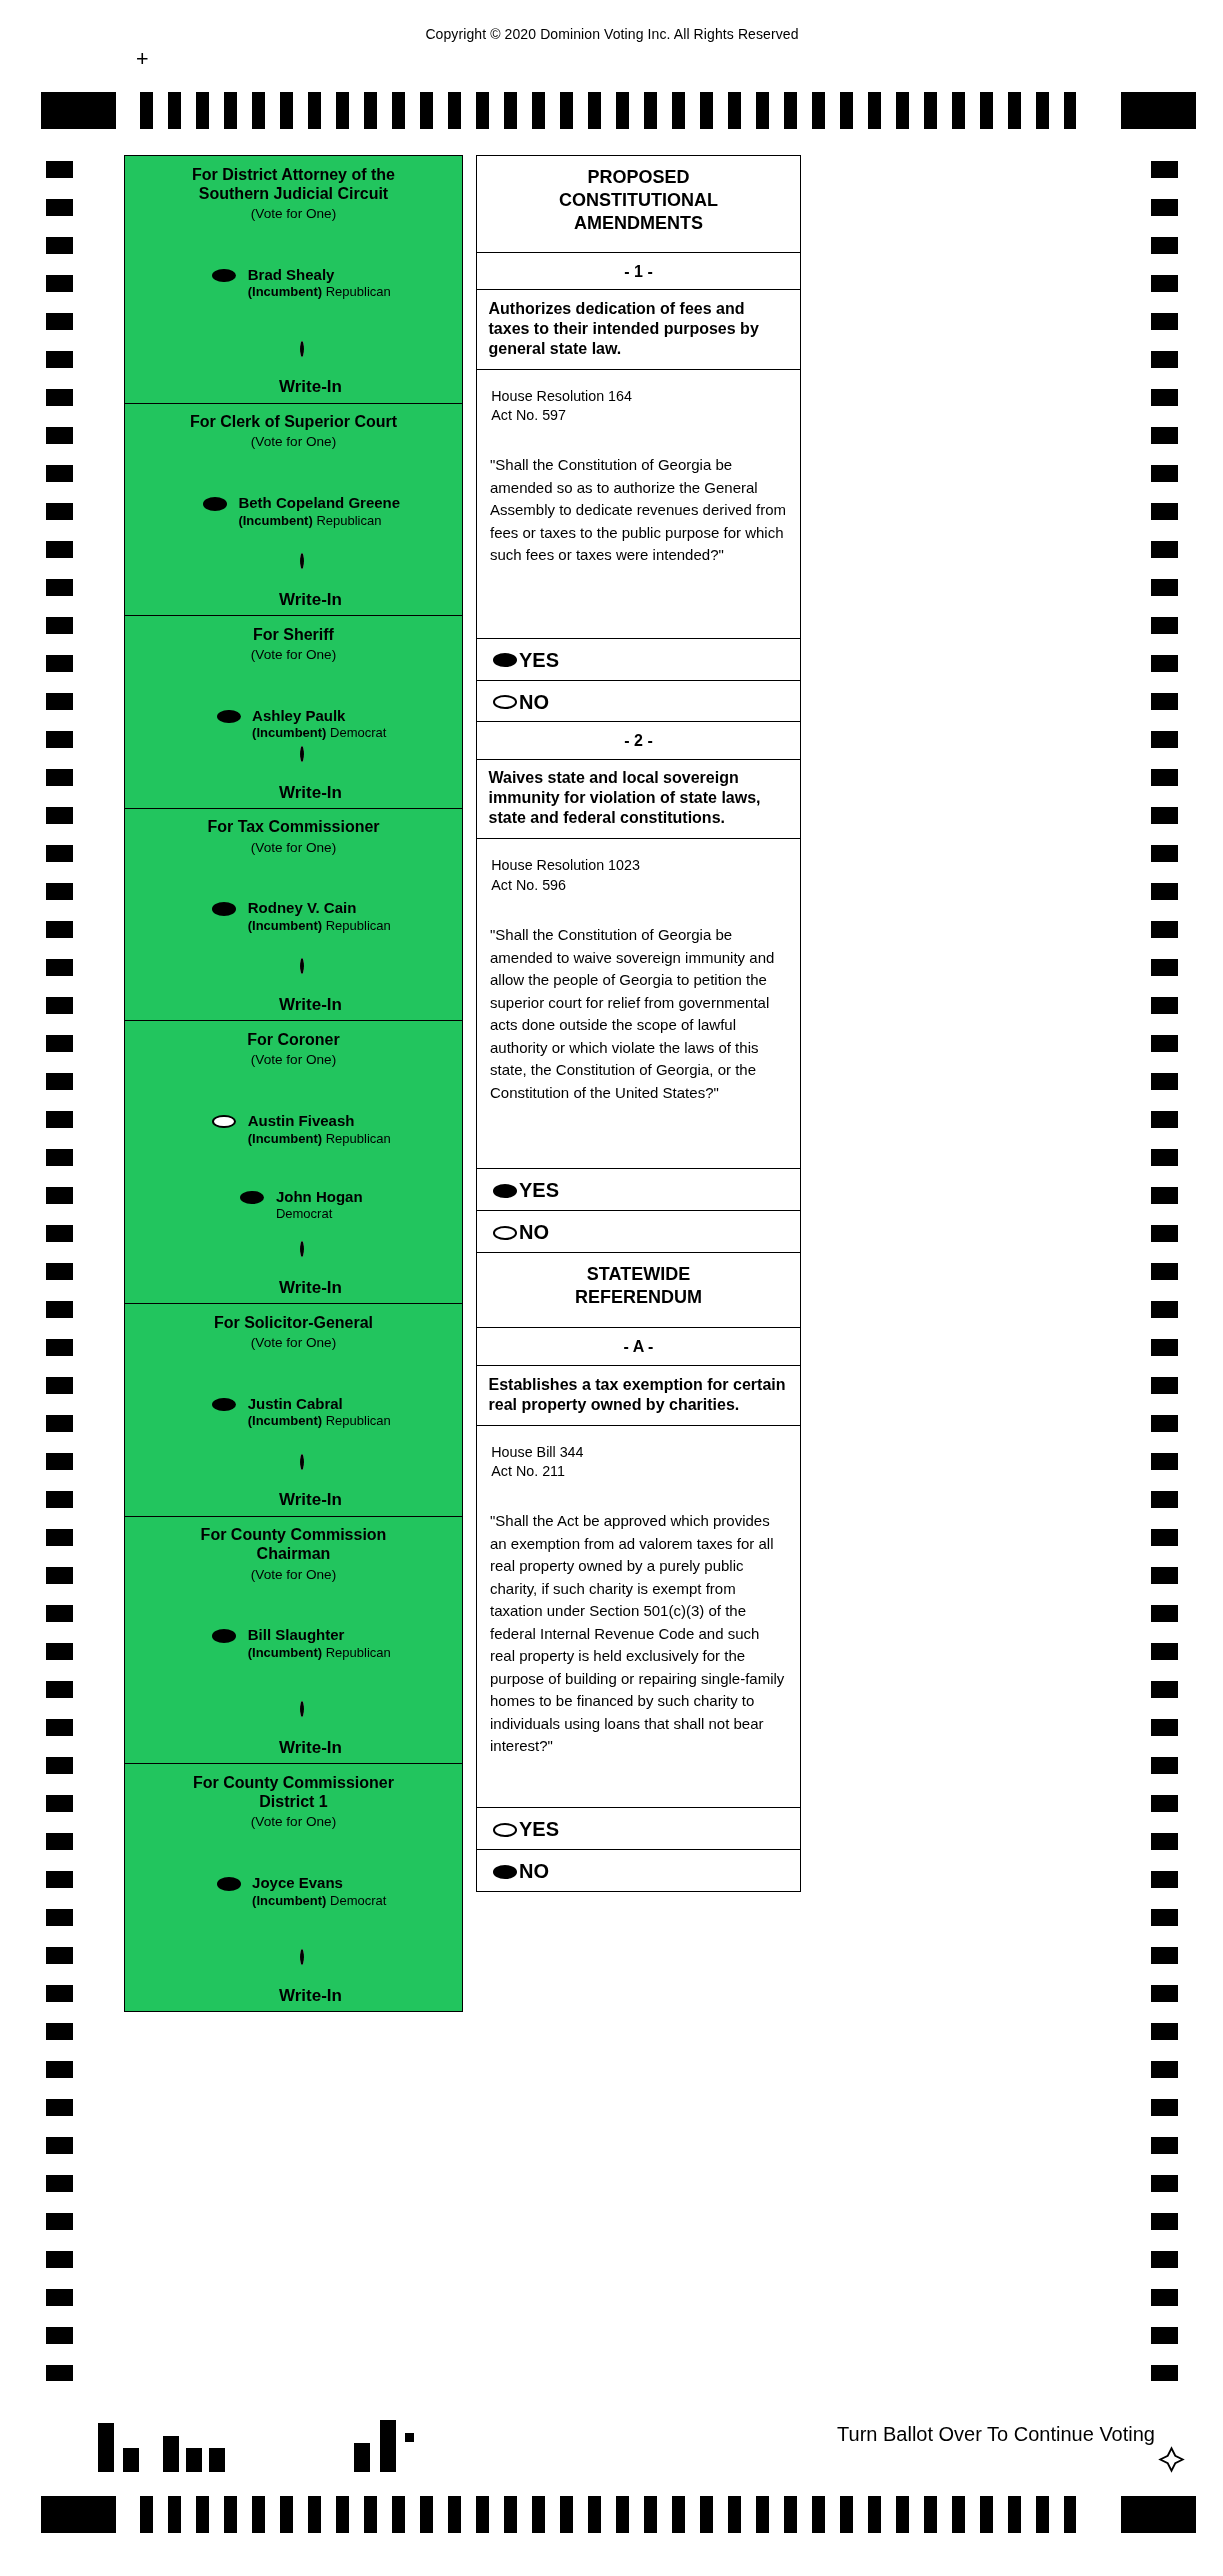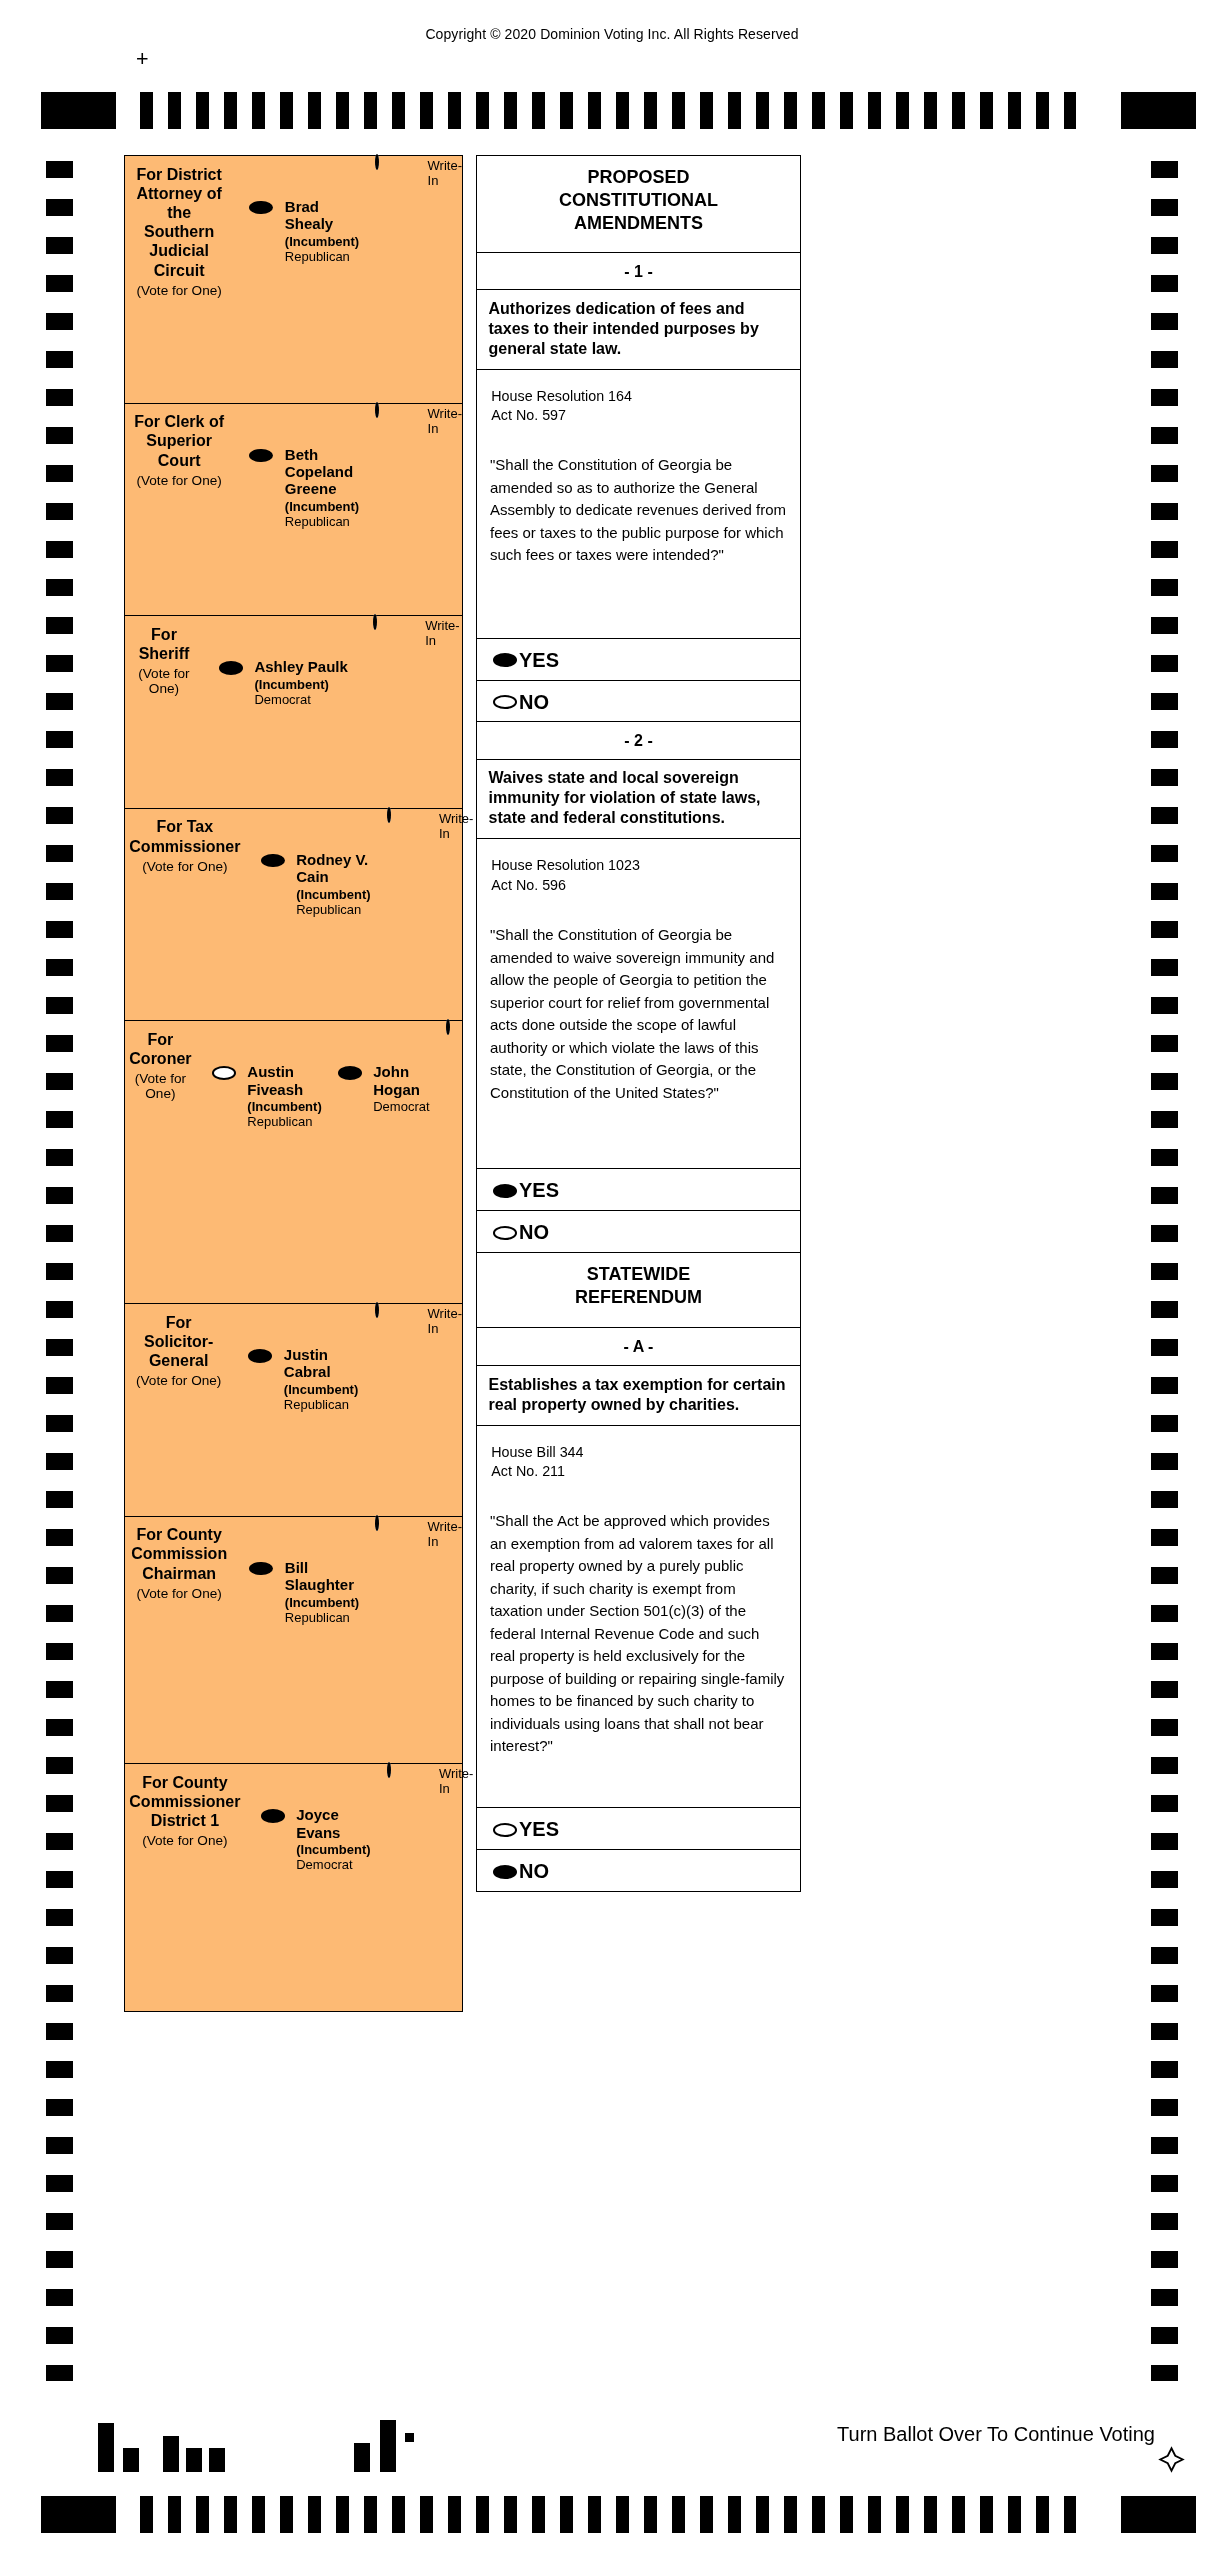--- a/index.html
+++ b/index.html
@@ -47,42 +47,42 @@
   }
   .diamond-icon{position:absolute;left:1158px;top:2446px;width:27px;height:27px;}
 
   
   .col-left{position:absolute;left:124px;top:155px;width:339px;}
   .col-right{position:absolute;left:476px;top:155px;width:325px;}
   .col-left > * + *, .col-right > * + *{margin-top:-1.4px;}
 
   
   .contest{
-    border:1.4px solid #000;background:#fdba74;
+    border:1.4px solid #000;background:#22c55e;
     box-sizing:border-box;
-    display:flex;
+    display:flex;flex-direction:column;align-items:center;
   }
   .contest-header{text-align:center;padding:8.6px 4.3px 2.9px;}
   .contest-title{font-weight:bold;font-size:16px;line-height:1.2;white-space:pre-line;}
   .contest-instruction{font-size:13.6px;margin-top:2.9px;}
   .candidate{display:flex;align-items:flex-start;margin:42px 0 0 16px;}
   .bubble{
     width:24px;height:13.6px;flex:none;
     border:2.1px solid #000;border-radius:50%;
     box-sizing:border-box;background:#fff;
   }
   .bubble[data-filled="true"]{background:#000;}
   .candidate .bubble{margin:2.9px 11.5px 0 0;}
   .cand-name{font-weight:bold;font-size:15px;line-height:1.15;}
   .cand-party{font-size:13px;margin-top:1.4px;}
   .cand-party .qualifier{font-weight:bold;}
   .spacer{flex:1;}
   .writein-bubble-row{margin:0 0 18.6px 16px;}
   .writein-line{border-top:2.1px solid #000;margin:0 7.2px;}
-  .writein-label{font-weight:normal;font-size:13px;margin:2.1px 0 5.7px 34px;}
+  .writein-label{font-weight:bold;font-size:17px;margin:2.1px 0 5.7px 34px;}
 
   
   .col-header{
     border:1.4px solid #000;background:#fff;box-sizing:border-box;
     text-align:center;font-weight:bold;font-size:18px;line-height:1.28;
     padding:10px 0 8.6px;white-space:pre-line;
   }
   .measure{
     border:1.4px solid #000;background:#fff;box-sizing:border-box;
     display:flex;flex-direction:column;

